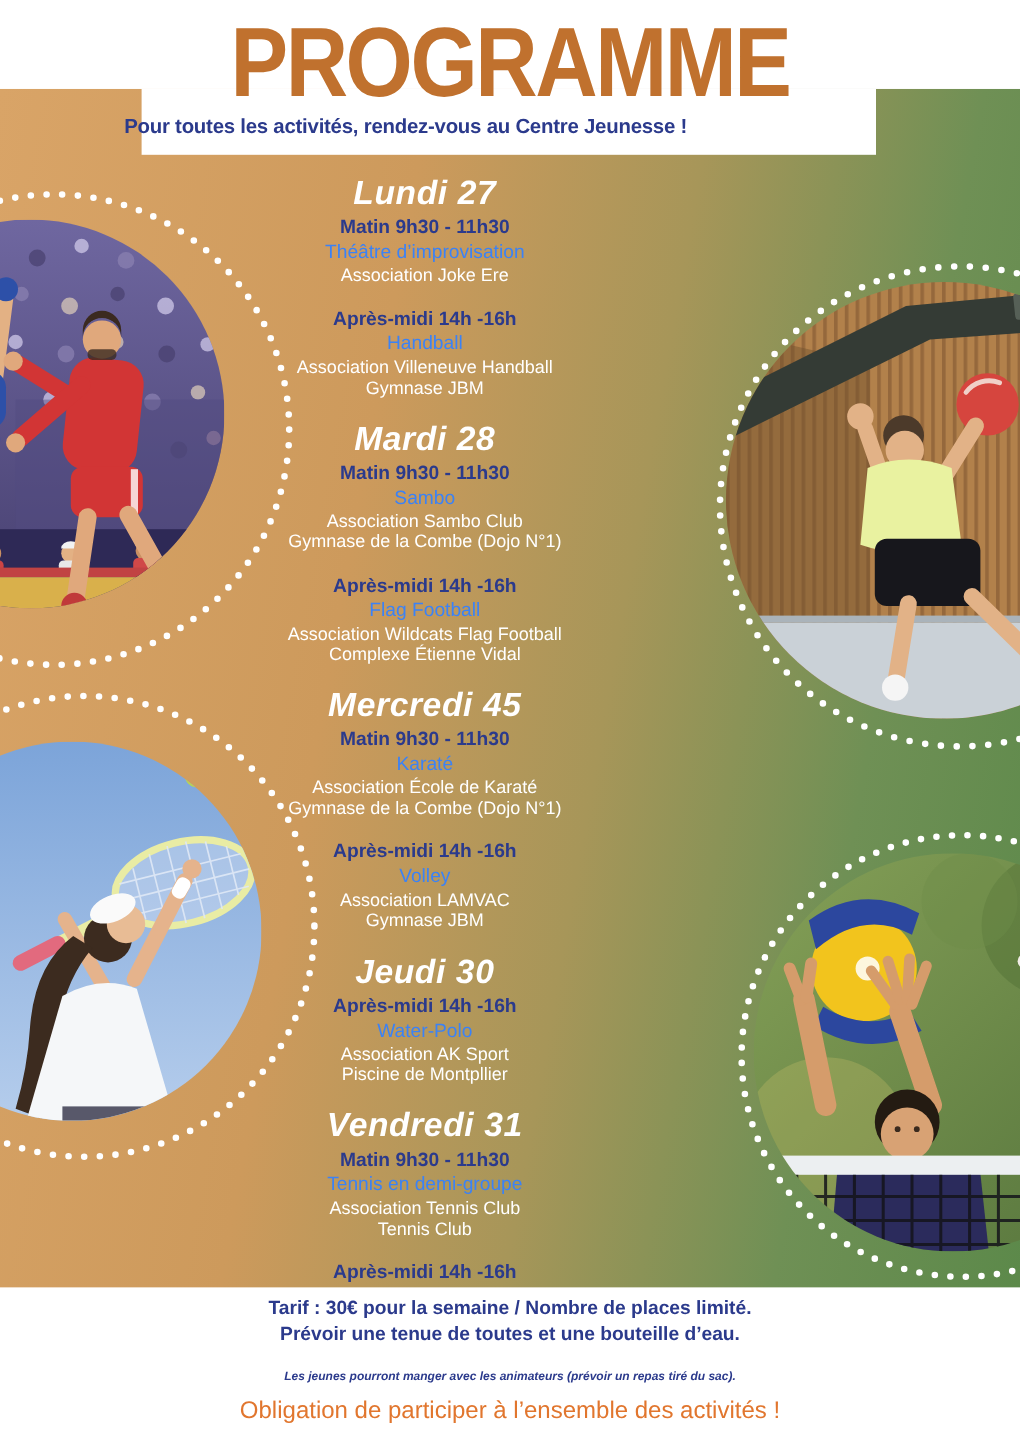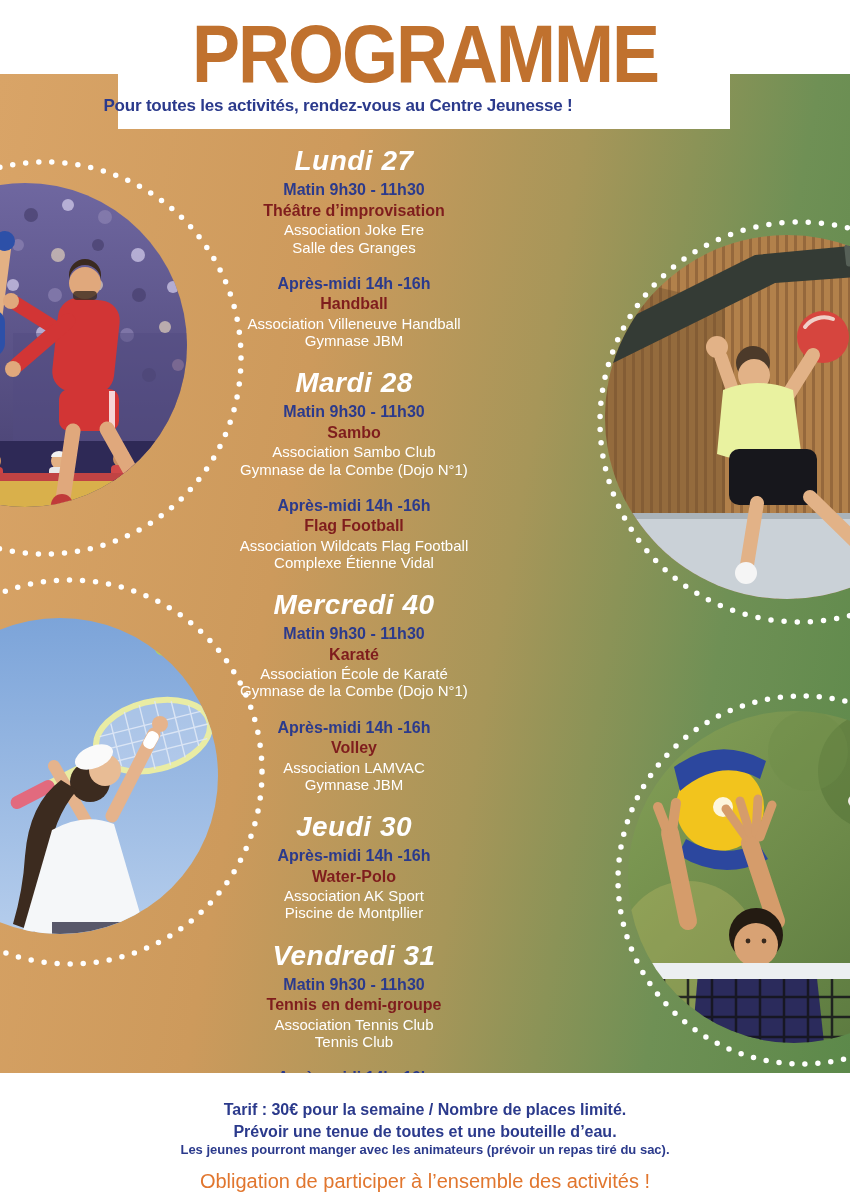--- a/index.html
+++ b/index.html
@@ -20,28 +20,28 @@
   .photo{position:absolute;border-radius:50%;overflow:hidden;z-index:1;}
   .photo svg{display:block;width:100%;height:100%;}
   .ring{position:absolute;z-index:1;}
   
   .schedule{position:absolute;left:0;top:130px;width:708px;padding-top:16px;z-index:2;text-align:center;}
   .day{margin-bottom:10px;}
   .day-title{font-size:28px;line-height:1.08;font-weight:800;font-style:italic;color:#ffffff;
       letter-spacing:0.5px;margin-bottom:5px;}
   .slot{margin-bottom:19px;}
   .slot-time{font-size:16px;line-height:1.1;font-weight:700;color:#2b3a8c;margin-bottom:3px;}
-  .slot-activity{font-size:16px;line-height:1.1;font-weight:700;color:#7f1d1d;margin-bottom:2px;}
+  .slot-activity{font-size:16px;line-height:1.1;font-weight:400;color:#3b82f6;margin-bottom:2px;}
   .slot-line{font-size:15px;line-height:1.14;color:#ffffff;}
   
   .footer{position:absolute;left:0;top:1073px;width:850px;height:129px;background:#fff;z-index:5;text-align:center;}
   .f-bold{font-size:16px;font-weight:800;color:#2b3a8c;line-height:1.35;}
-  .f-bold-sm{font-size:13px;font-weight:800;color:#2b3a8c;line-height:1.3;margin-top:0;}
+  .f-bold-sm{font-size:10px;font-weight:800;color:#2b3a8c;line-height:1.3;margin-top:18px;font-style:italic;}
   .f-orange{font-size:20px;font-weight:400;color:#e1762e;margin-top:11px;}
-  .f-first{padding-top:26px;}
+  .f-first{padding-top:7px;}
 </style>
 </head>
 <body>
 
 <div class="page">
 
   <div class="bg"></div>
 
   <svg class="ring" style="left:-156px;top:157px" width="402" height="402">
     <circle cx="201" cy="201" r="196" fill="none" stroke="#ffffff" stroke-width="5.5" stroke-linecap="round" stroke-dasharray="0 13.1"></circle>
@@ -299,21 +299,20 @@
   <div class="poster-subtitle">Pour toutes les activités, rendez-vous au Centre Jeunesse !</div>
 
   <div class="schedule">
 
     <div class="day">
       <div class="day-title">Lundi 27</div>
       <div class="slot">
         <div class="slot-time">Matin 9h30 - 11h30</div>
         <div class="slot-activity">Théâtre d’improvisation</div>
         <div class="slot-line">Association Joke Ere</div>
-        <div class="slot-line">Salle des Granges</div>
       </div>
       <div class="slot">
         <div class="slot-time">Après-midi 14h -16h</div>
         <div class="slot-activity">Handball</div>
         <div class="slot-line">Association Villeneuve Handball</div>
         <div class="slot-line">Gymnase JBM</div>
       </div>
     </div>
 
     <div class="day">
@@ -326,21 +325,21 @@
       </div>
       <div class="slot">
         <div class="slot-time">Après-midi 14h -16h</div>
         <div class="slot-activity">Flag Football</div>
         <div class="slot-line">Association Wildcats Flag Football</div>
         <div class="slot-line">Complexe Étienne Vidal</div>
       </div>
     </div>
 
     <div class="day">
-      <div class="day-title">Mercredi 40</div>
+      <div class="day-title">Mercredi 45</div>
       <div class="slot">
         <div class="slot-time">Matin 9h30 - 11h30</div>
         <div class="slot-activity">Karaté</div>
         <div class="slot-line">Association École de Karaté</div>
         <div class="slot-line">Gymnase de la Combe (Dojo N°1)</div>
       </div>
       <div class="slot">
         <div class="slot-time">Après-midi 14h -16h</div>
         <div class="slot-activity">Volley</div>
         <div class="slot-line">Association LAMVAC</div>

